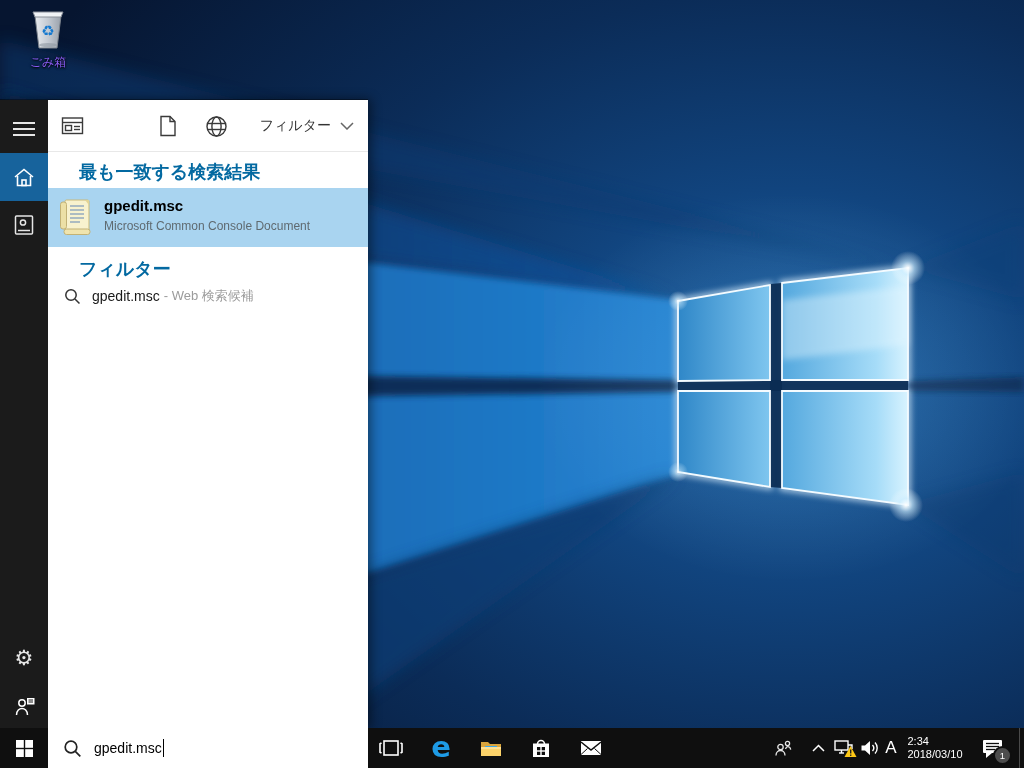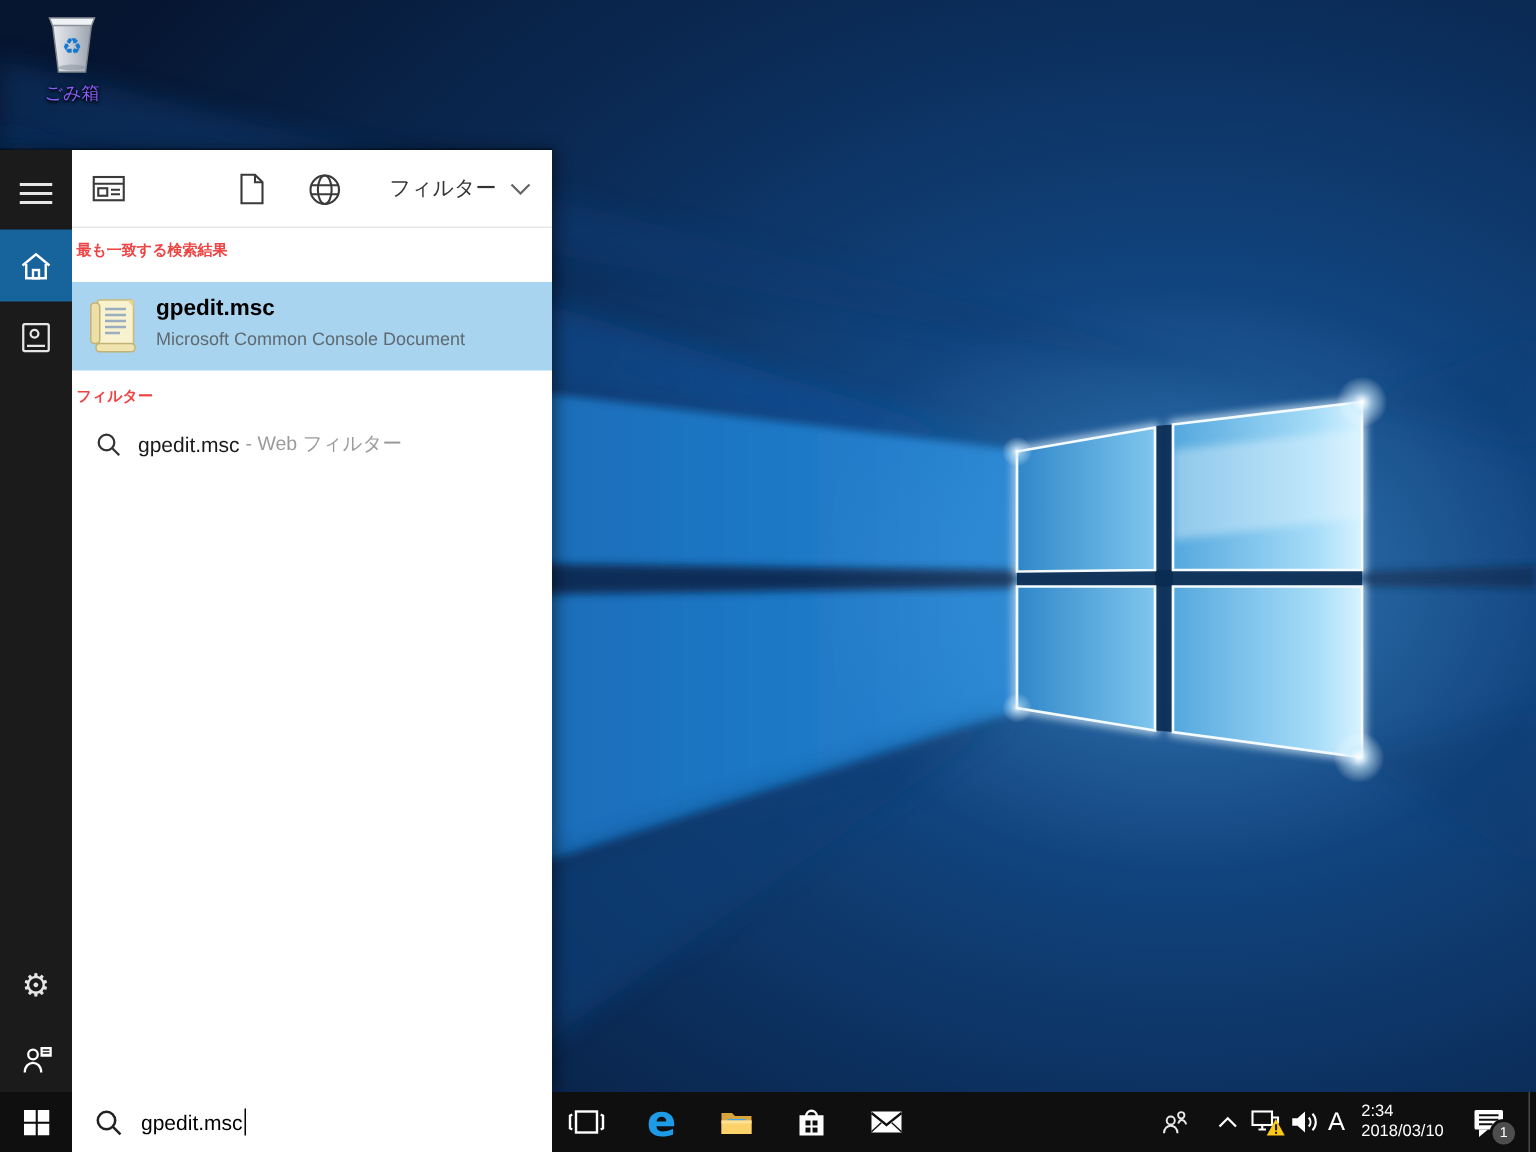--- a/index.html
+++ b/index.html
@@ -18,21 +18,21 @@
   .fly-sidebar{position:absolute;left:0;top:0;width:48px;height:100%;background:#1b1b1b;}
   .side-item{position:absolute;left:0;width:48px;height:48px;display:flex;align-items:center;justify-content:center;}
   .side-item.active{background:#17639c;}
   .gear-glyph{font-size:21px;color:#e6e6e6;line-height:1;}
   .fly-panel{position:absolute;left:48px;top:0;width:320px;height:100%;background:#ffffff;}
   .tabs-row{position:absolute;left:0;top:0;width:100%;height:51px;}
   .tab-btn{position:absolute;top:14px;width:24px;height:24px;display:flex;align-items:center;justify-content:center;}
   .filter-ctl{position:absolute;right:14px;top:0;height:51px;display:flex;align-items:center;gap:9px;}
   .filter-label{font-size:14px;color:#333;}
   .tabs-divider{position:absolute;left:0;top:51px;width:100%;height:1px;background:#e8e8e8;}
-  .section-header{position:absolute;left:3px;font-size:10px;font-weight:600;color:#ef4444;}
+  .section-header{position:absolute;left:31px;font-size:18px;font-weight:600;color:#0369a1;}
   .bm-row{position:absolute;left:0;top:88px;width:100%;height:59px;background:#a9d4f0;}
   .bm-icon{position:absolute;left:10px;top:9px;}
   .bm-title{position:absolute;left:56px;top:9px;font-size:15px;font-weight:700;color:#000;}
   .bm-sub{position:absolute;left:56px;top:31px;font-size:12px;color:#5f6a70;}
   .sug-row{position:absolute;left:0;top:177px;width:100%;height:38px;display:flex;align-items:center;}
   .sug-icon{margin-left:16px;display:flex;}
   .sug-text{margin-left:11px;font-size:14px;color:#1a1a1a;}
   .sug-hint{color:#9b9b9b;margin-left:4px;font-size:13px;}
 
   
@@ -267,21 +267,21 @@
       <div class="section-header" style="top:157px;">フィルター</div>
 
       <div class="sug-row">
         <span class="sug-icon">
           <svg width="17" height="17" viewBox="0 0 17 17">
             <circle cx="7" cy="7" r="5.2" fill="none" stroke="#333" stroke-width="1.5"></circle>
             <line x1="11" y1="11" x2="15.5" y2="15.5" stroke="#333" stroke-width="1.5"></line>
           </svg>
         </span>
         <span class="sug-text">gpedit.msc</span>
-        <span class="sug-hint">- Web フィルター</span>
+        <span class="sug-hint">- Web 検索候補</span>
       </div>
     </div>
   </div>
 
   <div class="taskbar">
 
     <div class="start-btn">
       <svg width="17" height="17" viewBox="0 0 17 17">
         <g fill="#ffffff">
             <rect width="7.8" height="7.8"></rect>

